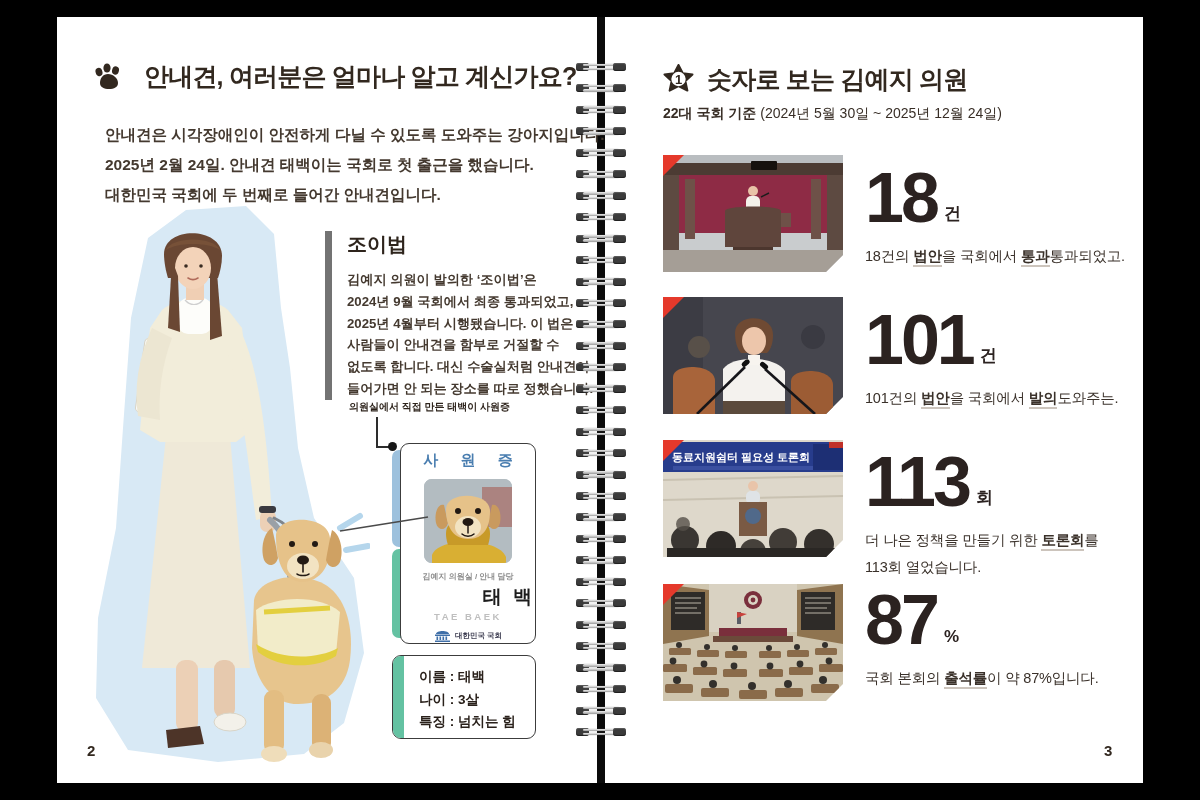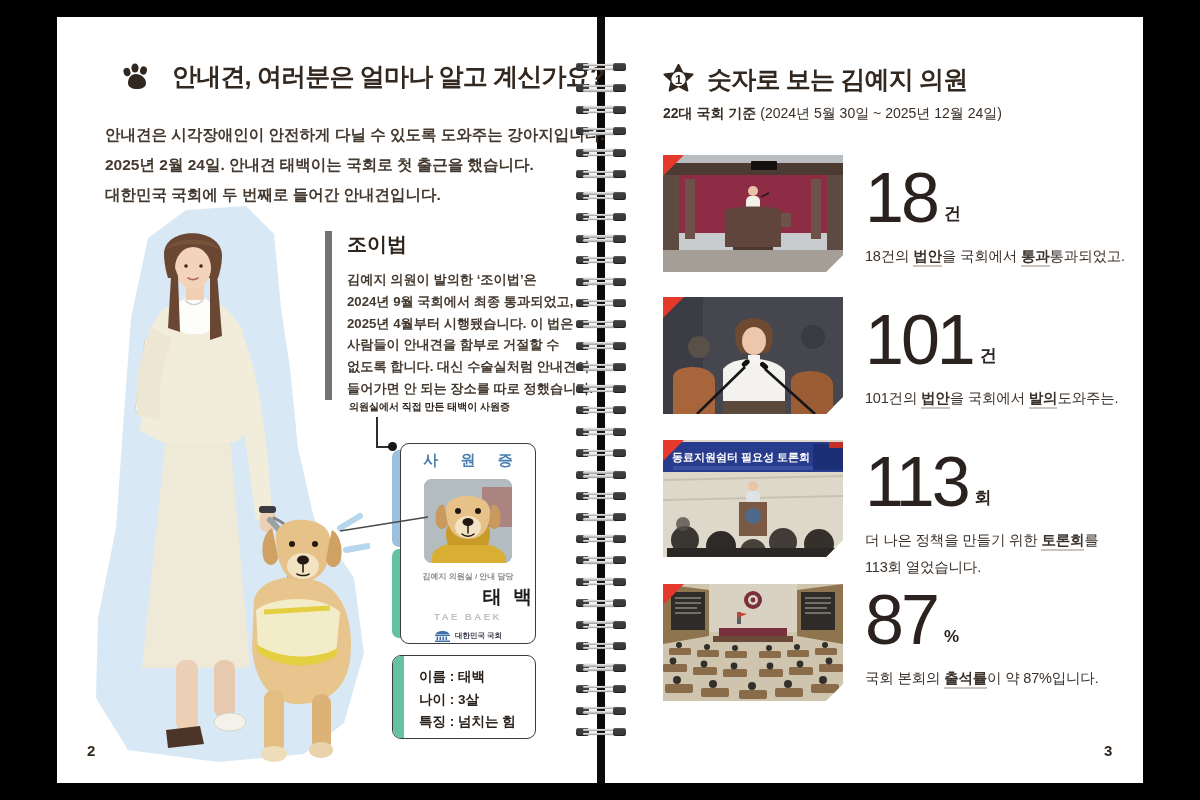--- a/index.html
+++ b/index.html
@@ -17,21 +17,21 @@
   .ring{position:absolute;left:0;width:50px;height:9px;}
   .ring .cap{position:absolute;top:0;width:13px;height:8px;background:#3b3b3b;border-radius:3px;box-shadow:inset 0 1px 1px #5c5c5c, inset 0 -1px 1px #1f1f1f;}
   .ring .cl{left:0;}
   .ring .cr{right:0;}
   .ring .wire{position:absolute;left:7px;right:7px;height:2.4px;background:linear-gradient(#efefef,#9a9a9a);border-radius:2px;box-shadow:0 0 1px #777;}
   .ring .w1{top:0.6px;}
   .ring .w2{top:4.9px;}
 
   
   .hdr{position:absolute;display:flex;align-items:center;gap:13px;}
-  #hdr-left{left:122px;top:60px;gap:19px;}
+  #hdr-left{left:94px;top:60px;gap:19px;}
   .hdr-title{font-size:25px;font-weight:800;letter-spacing:-0.8px;color:#32281f;}
   #intro{position:absolute;left:105px;top:120px;font-size:15.5px;line-height:30px;font-weight:600;color:#44392f;}
 
   #law-box{position:absolute;left:325px;top:231px;width:250px;border-left:7px solid #737373;padding-left:15px;z-index:6;}
   #law-title{font-size:20px;font-weight:800;color:#2e241c;}
   #law-body{margin-top:11px;font-size:13.2px;line-height:21.8px;font-weight:600;color:#44392f;}
 
   #portrait{position:absolute;left:68px;top:198px;width:302px;height:570px;z-index:2;}
 
   #card-caption{position:absolute;left:349px;top:400px;font-size:10px;font-weight:800;color:#2e241c;z-index:6;}
@@ -72,21 +72,21 @@
 
   .photo{position:absolute;left:663px;width:180px;height:117px;overflow:hidden;z-index:2;
     clip-path:polygon(0 0,100% 0,100% calc(100% - 17px),calc(100% - 17px) 100%,0 100%);}
   .photo::before{content:"";position:absolute;left:0;top:0;width:0;height:0;
     border-top:21px solid #e5392b;border-right:21px solid transparent;z-index:5;}
   #photo-1{top:155px;} #photo-2{top:297px;} #photo-3{top:440px;} #photo-4{top:584px;}
 
   .stat{position:absolute;left:865px;width:276px;}
   #stat-1{top:168px;} #stat-2{top:310px;} #stat-3{top:452px;} #stat-4{top:590px;}
   .num-row{display:flex;align-items:flex-end;gap:7px;}
-  .num{font-size:70px;font-weight:400;line-height:0.86;letter-spacing:-3px;color:#2b2220;}
+  .num{font-size:70px;font-weight:700;line-height:0.86;letter-spacing:-3px;color:#2b2220;}
   .unit{font-size:17px;font-weight:800;color:#2b2220;padding-bottom:3px;}
   .caption{margin-top:15px;font-size:14.5px;line-height:27px;font-weight:500;color:#3a312a;letter-spacing:-0.2px;}
   .caption .kw{font-weight:800;border-bottom:2.5px solid #ccc4bc;padding-bottom:1px;}
 </style>
 </head>
 <body>
 
 <div id="canvas">
 
   <div class="page" id="page-left"></div>

